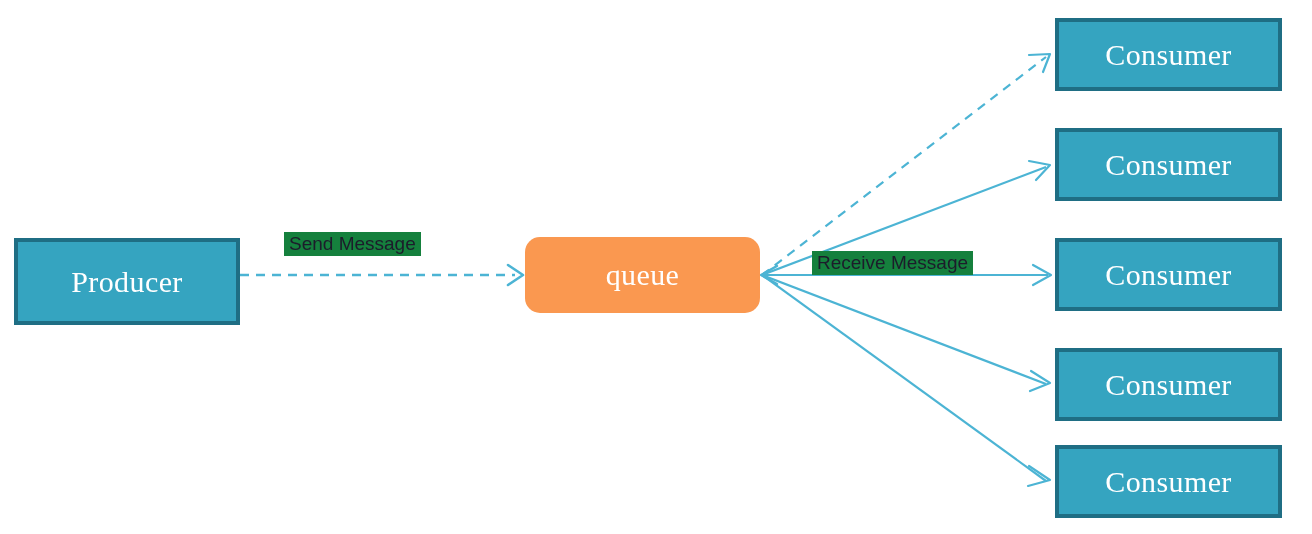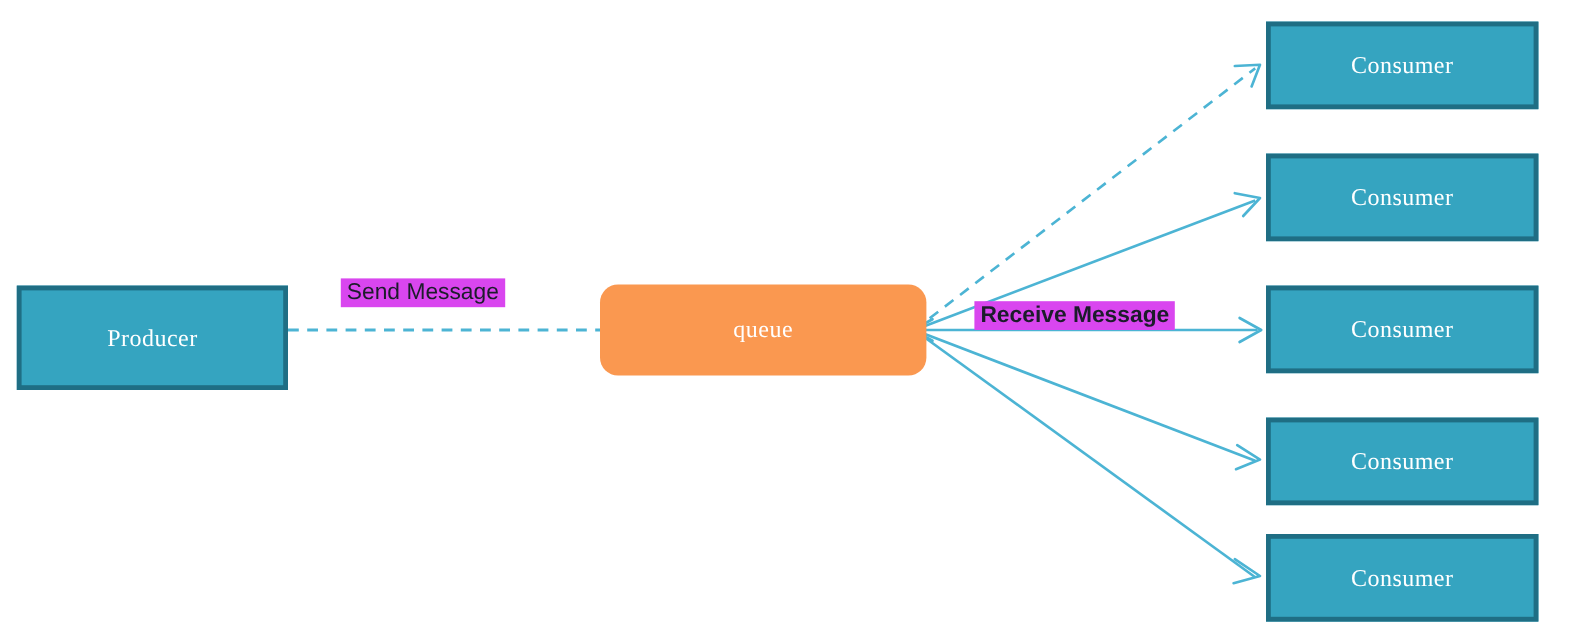--- a/index.html
+++ b/index.html
@@ -16,40 +16,40 @@
     font-family: "Liberation Serif", serif;
   }
   .node {
     position: absolute;
     box-sizing: border-box;
     display: flex;
     align-items: center;
     justify-content: center;
     color: #ffffff;
     font-family: "Liberation Serif", serif;
-    font-size: 20px;
+    font-size: 30px;
     line-height: 1;
     letter-spacing: 0.4px;
     z-index: 3;
   }
   .node-teal {
     background: #35a4c0;
     border: 4px solid #1f6e84;
   }
   .node-orange {
     background: #fa9850;
     border: none;
     border-radius: 15px;
   }
   .edge-label {
     position: absolute;
     font-family: "Liberation Sans", sans-serif;
     font-size: 19px;
     color: #1c1c2b;
-    background: #d946ef;
+    background: #15803d;
     padding: 1px 5px;
     white-space: nowrap;
     z-index: 4;
     line-height: 1.15;
   }
   svg.wires {
     position: absolute;
     left: 0;
     top: 0;
     width: 1312px;
@@ -97,21 +97,21 @@
     <g>
       <line x1="762" y1="275" x2="1046" y2="481" stroke="#4cb4d4" stroke-width="2.2"></line>
       <polyline points="1029,466 1050,480 1028,486" fill="none" stroke="#4cb4d4" stroke-width="2.2" stroke-linecap="round" stroke-linejoin="round"></polyline>
     </g>
   </svg>
 
   <div class="node node-teal" style="left:14px; top:238px; width:226px; height:87px;">
     <span>Producer</span>
   </div>
 
-  <div class="node node-orange" style="left:500px; top:237px; width:272px; height:76px;">
+  <div class="node node-orange" style="left:525px; top:237px; width:235px; height:76px;">
     <span>queue</span>
   </div>
 
   <div class="node node-teal" style="left:1055px; top:18px; width:227px; height:73px;">
     <span>Consumer</span>
   </div>
   <div class="node node-teal" style="left:1055px; top:128px; width:227px; height:73px;">
     <span>Consumer</span>
   </div>
   <div class="node node-teal" style="left:1055px; top:238px; width:227px; height:73px;">
@@ -119,15 +119,15 @@
   </div>
   <div class="node node-teal" style="left:1055px; top:348px; width:227px; height:73px;">
     <span>Consumer</span>
   </div>
   <div class="node node-teal" style="left:1055px; top:445px; width:227px; height:73px;">
     <span>Consumer</span>
   </div>
 
   <div class="edge-label" style="left:284px; top:232px;">Send Message</div>
 
-  <div class="edge-label" style="left:812px; top:251px;font-weight:bold;">Receive Message</div>
+  <div class="edge-label" style="left:812px; top:251px;">Receive Message</div>
 
 </div>
 
 </body></html>

